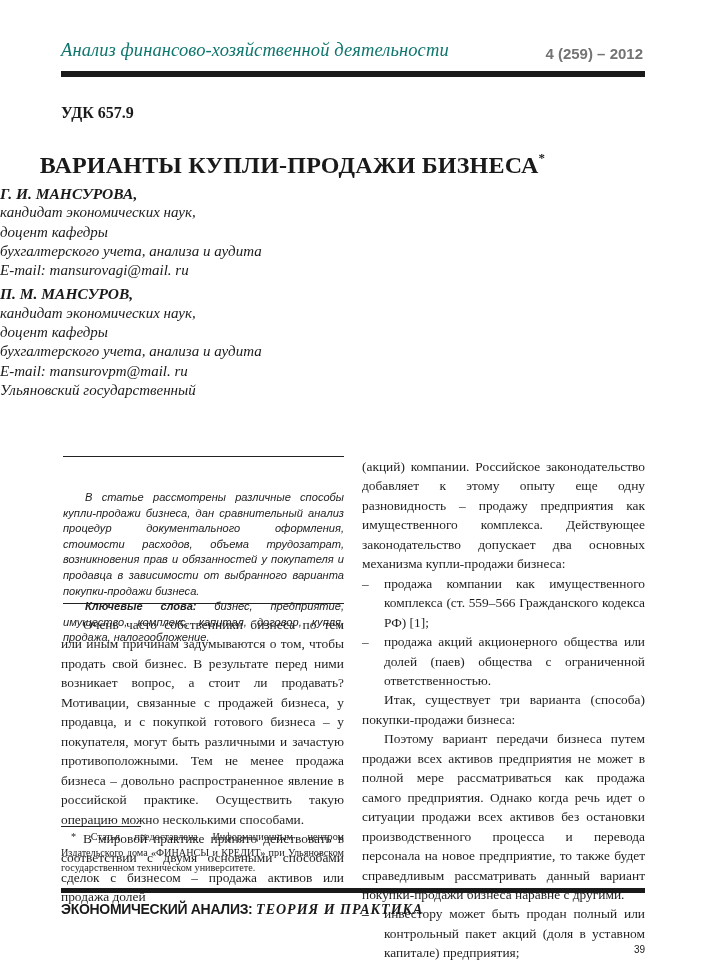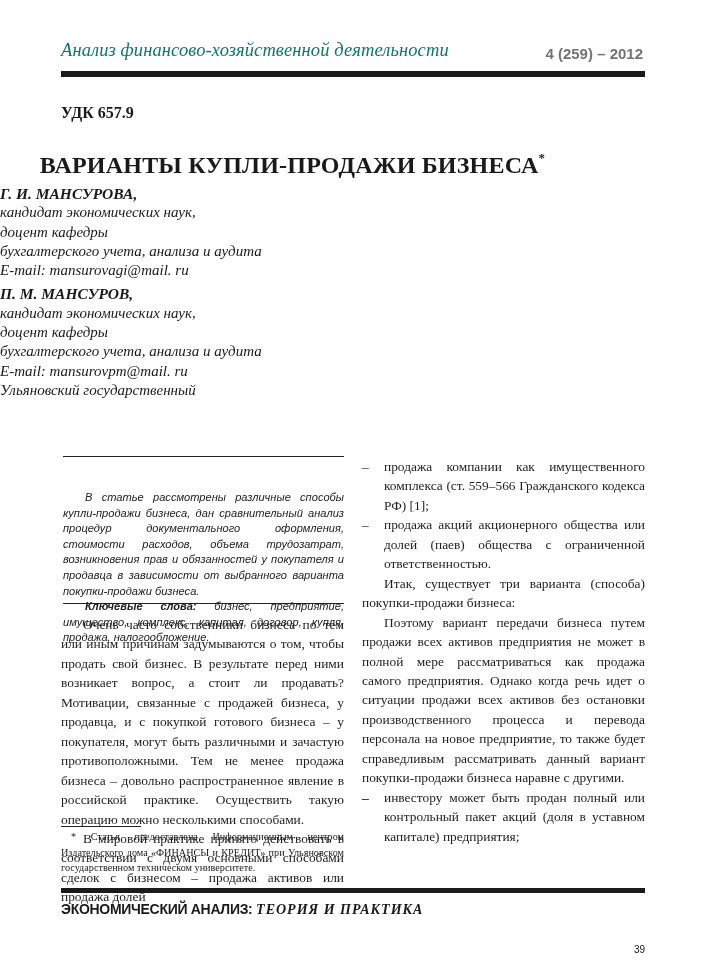--- a/index.html
+++ b/index.html
@@ -70,20 +70,21 @@
   <p><span class="kw-label">Ключевые слова:</span><span> бизнес, предприятие, имущество, комплекс, капитал, договор, купля, продажа, налогообложение.</span></p>
 </div>
 <div class="abs rule-abs2"></div>
 
 <div class="abs col col1">
   <p>Очень часто собственники бизнеса по тем или иным причинам задумываются о том, чтобы продать свой бизнес. В результате перед ними возникает вопрос, а стоит ли продавать? Мотивации, связанные с продажей бизнеса, у продавца, и с покупкой готового бизнеса – у покупателя, могут быть различными и зачастую противоположными. Тем не менее продажа бизнеса – довольно распространенное явление в российской практике. Осуществить такую операцию можно несколькими способами.</p>
   <p>В мировой практике принято действовать в соответствии с двумя основными способами сделок с бизнесом – продажа активов или продажа долей</p>
 </div>
 
 <div class="abs col col2">
+  <p class="noindent">(акций) компании. Российское законодательство добавляет к этому опыту еще одну разновидность – продажу предприятия как имущественного комплекса. Действующее законодательство допускает два основных механизма купли-продажи бизнеса:</p>
   <ul>
     <li><span class="dash">–</span><span>продажа компании как имущественного комплекса (ст. 559–566 Гражданского кодекса РФ) [1];</span></li>
     <li><span class="dash">–</span><span>продажа акций акционерного общества или долей (паев) общества с ограниченной ответственностью.</span></li>
   </ul>
   <p>Итак, существует три варианта (способа) покупки-продажи бизнеса:</p>
   <p>Поэтому вариант передачи бизнеса путем продажи всех активов предприятия не может в полной мере рассматриваться как продажа самого предприятия. Однако когда речь идет о ситуации продажи всех активов без остановки производственного процесса и перевода персонала на новое предприятие, то также будет справедливым рассматривать данный вариант покупки-продажи бизнеса наравне с другими.</p>
   <ul>
     <li><span class="dash">–</span></li>
     <li><span class="dash">–</span><span>инвестору может быть продан полный или контрольный пакет акций (доля в уставном капитале) предприятия;</span></li>
   </ul>

